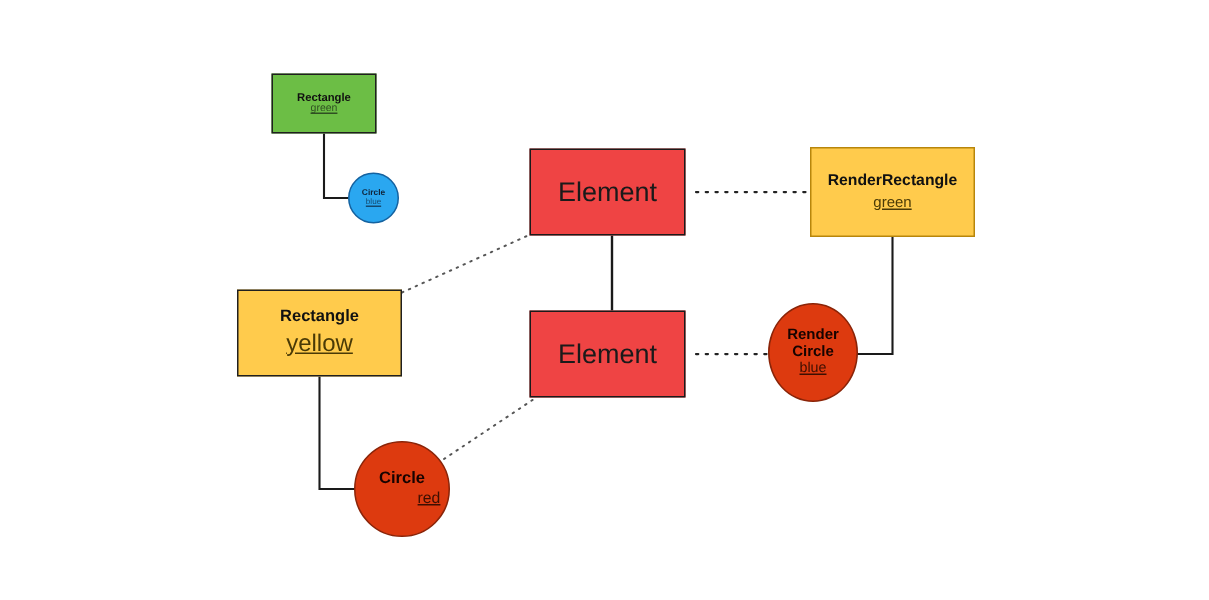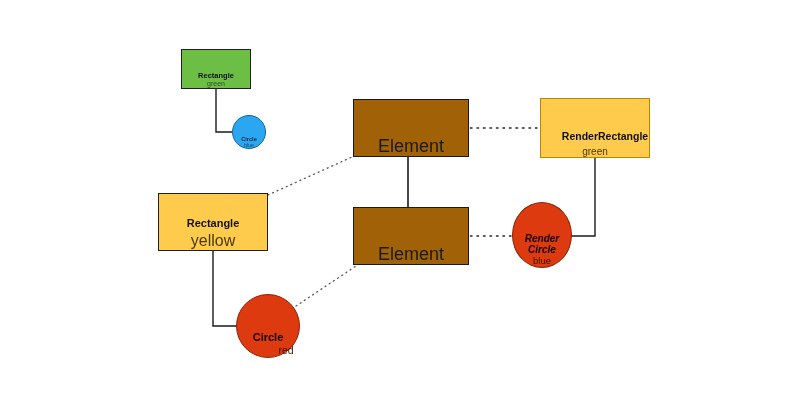--- a/index.html
+++ b/index.html
@@ -23,31 +23,32 @@
     top: 0;
     width: 806px;
     height: 400px;
   }
   .node {
     position: absolute;
     box-sizing: border-box;
     display: flex;
     flex-direction: column;
     align-items: center;
-    justify-content: flex-end;
+    justify-content: center;
     text-align: center;
     line-height: 1.12;
     z-index: 2;
   }
   .node .title {
     font-weight: bold;
     color: #111111;
   }
   .node .sub {
     color: #3a3a3a;
+    text-decoration: underline;
   }
 
   
   .n-rect-green {
     left: 181px; top: 49px; width: 70px; height: 40px;
     background: #6CBE45;
     border: 1.3px solid #1f1f1f;
   }
   .n-rect-green .title { font-size: 7.5px; }
   .n-rect-green .sub { font-size: 7px; color: #2f4f22; }
@@ -76,49 +77,49 @@
     left: 236px; top: 294px; width: 64px; height: 64px;
     background: #DD3A0F;
     border: 1.3px solid #8a2408;
     border-radius: 50%;
   }
   .n-circle-red .title { font-size: 11px; color: #160300; }
   .n-circle-red .sub { font-size: 10.5px; color: #3d0f02; margin-top: 2px; margin-left: 36px; }
 
   
   .n-element {
-    background: #a16207;
+    background: #ef4444;
     border: 1.6px solid #1a1a1a;
-    width: 116px; height: 58px;
+    width: 104px; height: 58px;
   }
   .n-element .title {
     font-weight: normal;
     font-size: 18px;
     color: #1a1a1a;
   }
   .n-element-1 { left: 353px; top: 99px; }
   .n-element-2 { left: 353px; top: 207px; }
 
   
   .n-render-rect {
     left: 540px; top: 98px; width: 110px; height: 60px;
     background: #FFCB4C;
     border: 1.3px solid #b8860b;
   }
-  .n-render-rect .title { font-size: 10.5px; padding-left: 20px; }
+  .n-render-rect .title { font-size: 10.5px; }
   .n-render-rect .sub { font-size: 10px; color: #4a3a06; margin-top: 3px; }
 
   
   .n-render-circle {
     left: 512px; top: 202px; width: 60px; height: 66px;
     background: #DD3A0F;
     border: 1.3px solid #8a2408;
     border-radius: 50%;
   }
-  .n-render-circle .title { font-size: 10px; color: #160300; font-style: italic; }
+  .n-render-circle .title { font-size: 10px; color: #160300; }
   .n-render-circle .sub { font-size: 9.5px; color: #3d0f02; margin-top: 1px; }
 </style>
 </head>
 <body>
 
 <div id="canvas">
 
   <svg id="edges" viewBox="0 0 806 400" width="806" height="400" xmlns="http://www.w3.org/2000/svg">
 
     <path d="M 216,89 L 216,132 L 232,132" fill="none" stroke="#1a1a1a" stroke-width="1.4"></path>

